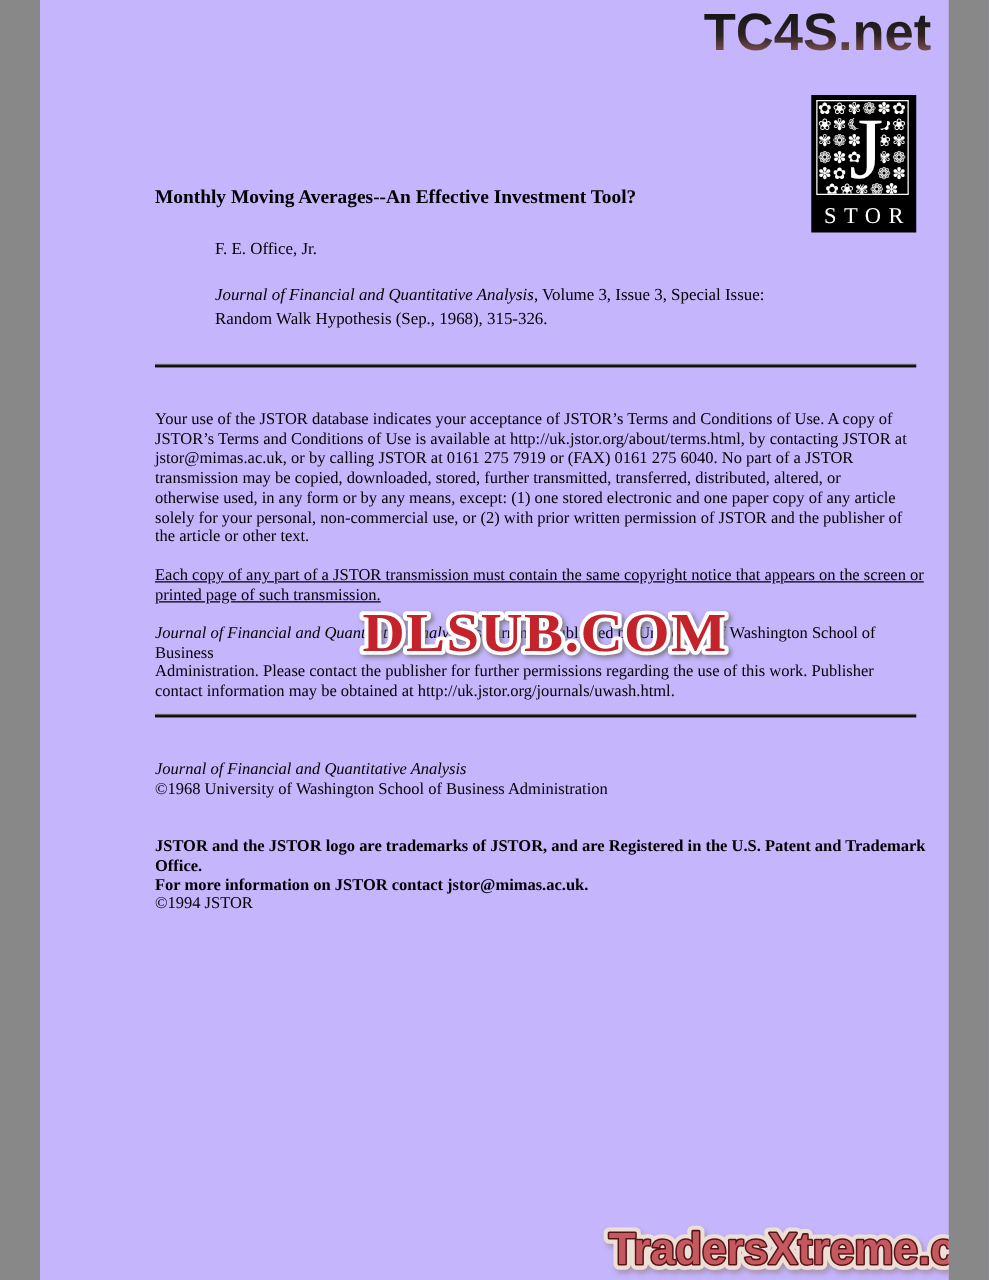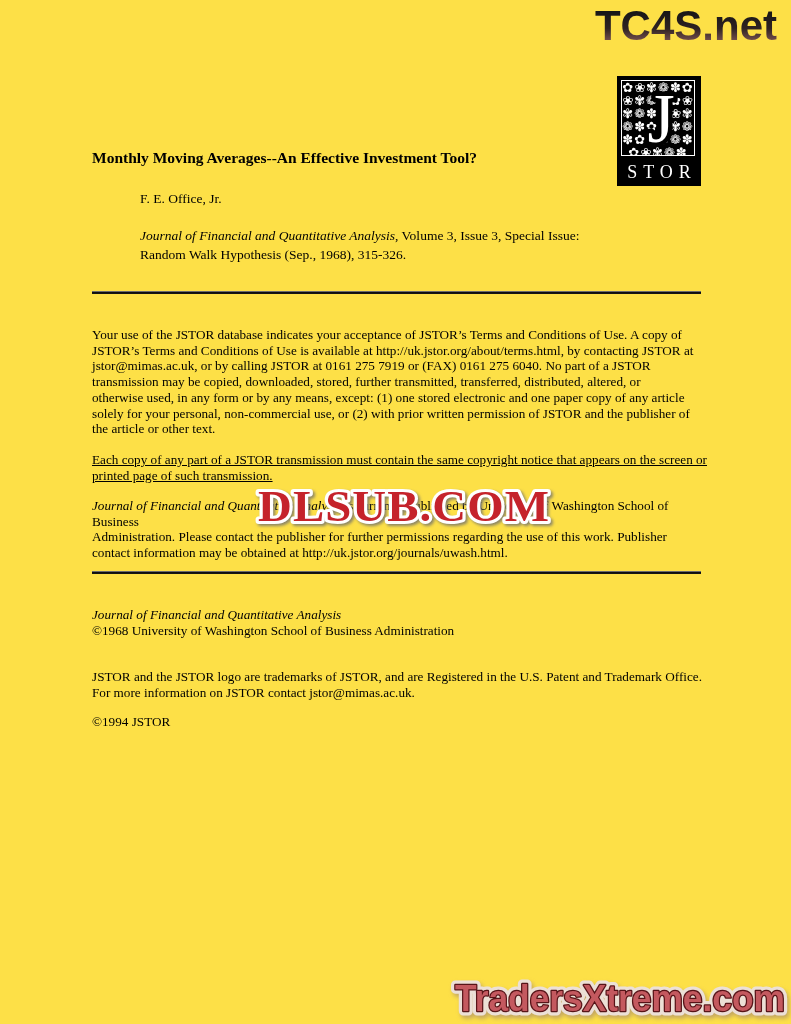--- a/index.html
+++ b/index.html
@@ -1,17 +1,17 @@
 <!DOCTYPE html>
 <html><head>
 <meta charset="utf-8">
 <style>
   html,body{margin:0;padding:0;background:#888;}
   .page{
-    position:relative;width:791px;height:1024px;background:#fde047;
+    position:relative;width:727px;height:1024px;background:#c4b5fd;
     font-family:"Liberation Serif", serif;color:#000;overflow:hidden;
     margin:0 auto;
   }
   
   .tc4s{
     position:absolute;top:2px;right:14px;
     font-family:"Liberation Sans", sans-serif;font-weight:900;font-size:42px;
     letter-spacing:0;
     background:linear-gradient(180deg,#161616 18%,#2e2222 55%,#9d6a64 96%);
     -webkit-background-clip:text;background-clip:text;color:transparent;
@@ -44,21 +44,21 @@
         background:linear-gradient(180deg,#9a9a9a 0%,#000 55%,#222 100%);}
   .rule-top{top:291px;}
   .rule-bottom{top:571px;}
   
   .para{position:absolute;left:92px;width:620px;margin:0;font-size:13.2px;line-height:15.7px;white-space:pre-line;}
   .para1{top:327px;}
   .para2{top:452px;text-decoration:underline;}
   .para3{top:498px;}
   .imprint-journal{position:absolute;left:92px;top:607px;font-size:13.2px;}
   .imprint-copy{position:absolute;left:92px;top:623px;font-size:13.2px;}
-  .trademark{top:669px;}
+  .trademark{top:669px;font-weight:bold;}
   .c2001{position:absolute;left:92px;top:714px;font-size:13.2px;}
   
   .footer{position:absolute;top:900px;right:91px;text-align:right;font-size:13.2px;line-height:16px;}
   
   .dlsub-svg{position:absolute;left:248px;top:480px;width:312px;height:52px;
              filter:drop-shadow(2px 2px 1.5px rgba(110,110,110,.8));}
   .dlsub-svg text{
     font-family:"Liberation Serif", serif;font-weight:bold;font-size:44px;
     fill:#c5232b;stroke:#ffffff;stroke-width:6;paint-order:stroke;stroke-linejoin:round;
     letter-spacing:1px;

